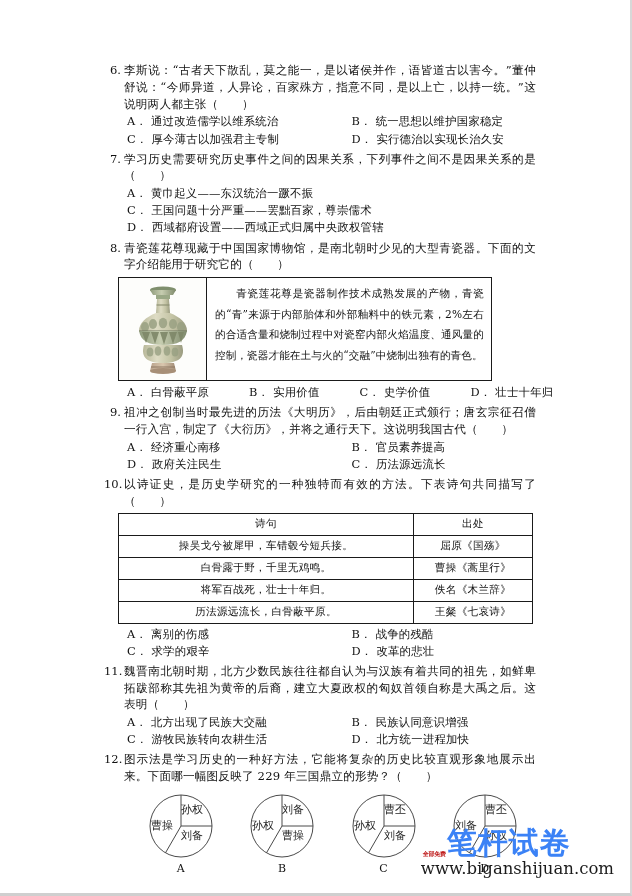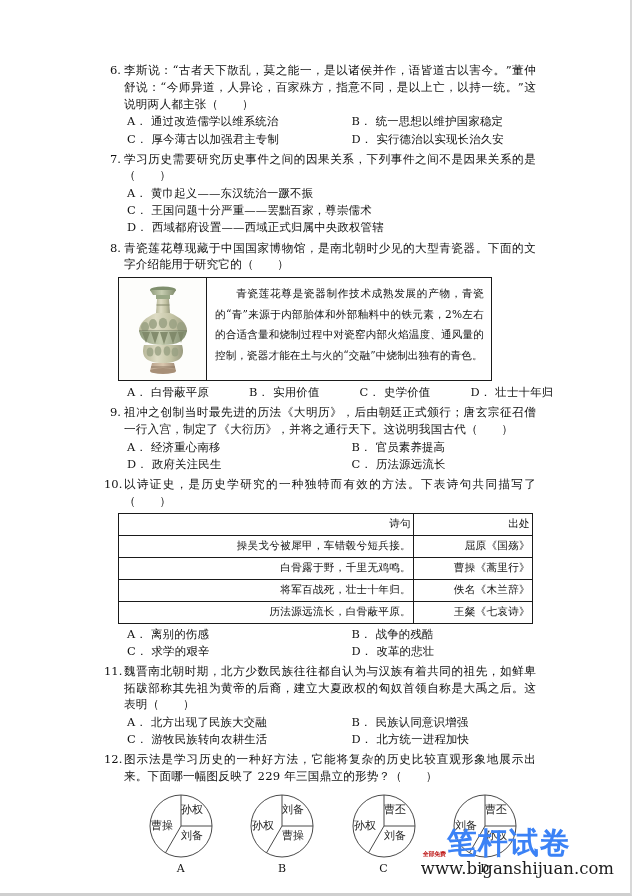--- a/index.html
+++ b/index.html
@@ -124,21 +124,21 @@
 
   
   table.poem {
     margin: 3px 0 2px 14px;
     border-collapse: collapse;
     width: 404px;
     table-layout: fixed;
   }
   table.poem td, table.poem th {
     border: 1px solid #1a1a1a;
-    text-align: right;
+    text-align: center;
     font-size: 10.6px;
     font-weight: normal;
     padding: 2px 2px;
     height: 17px;
     letter-spacing: 0.3px;
   }
   table.poem .col-verse { width: 290px; }
   table.poem .col-src   { width: 114px; }
 
   

